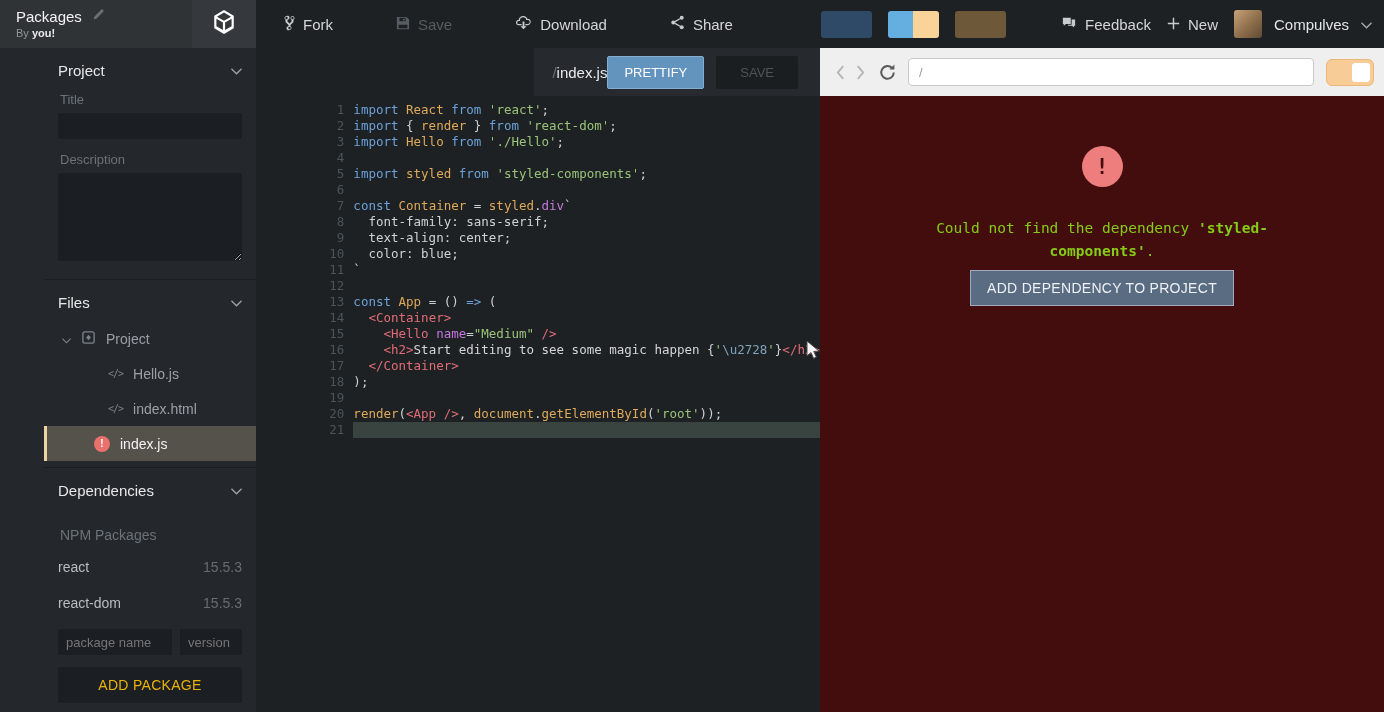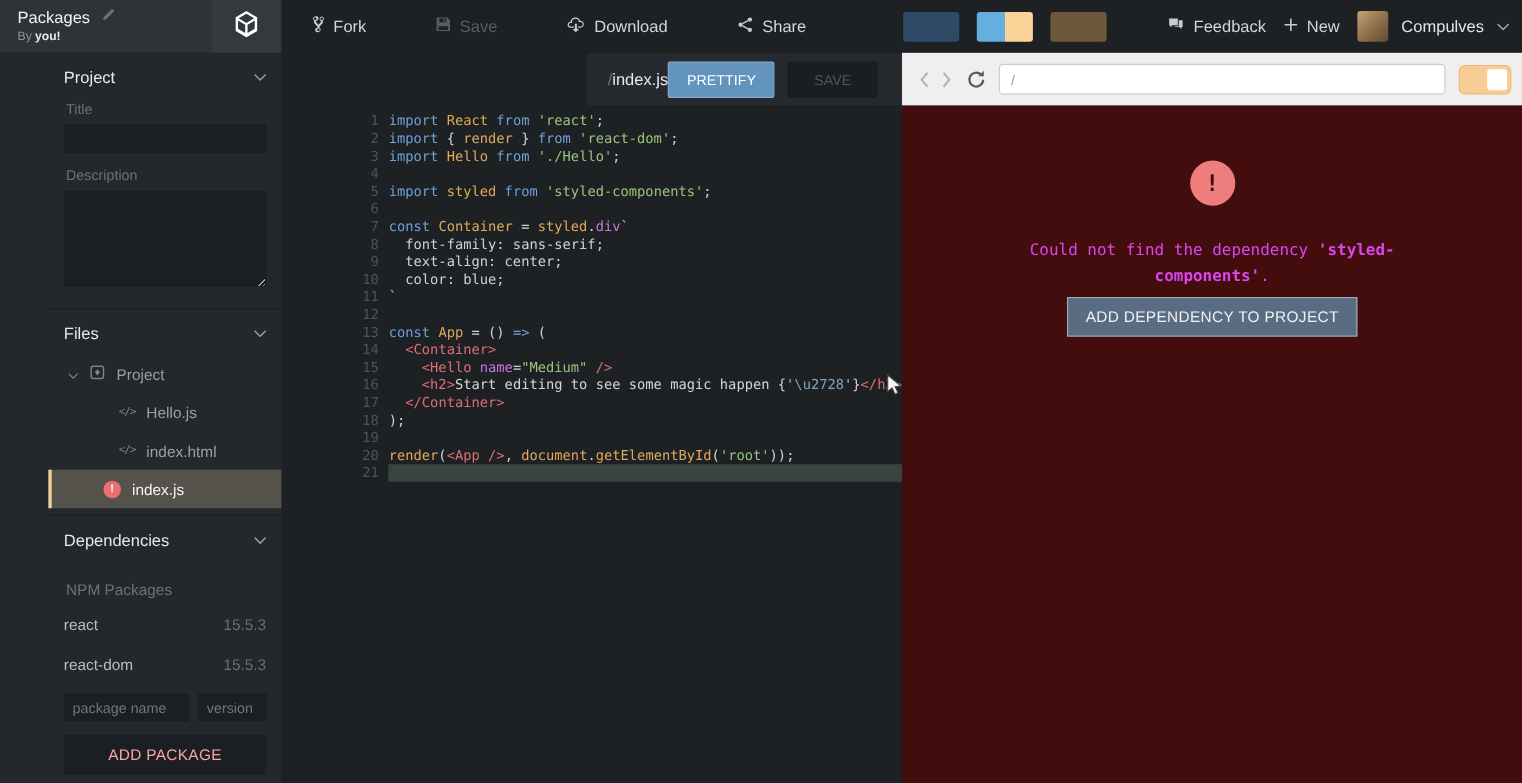--- a/index.html
+++ b/index.html
@@ -44,21 +44,21 @@
   .tree-file.selected { background:#55514b; border-left:3px solid #eed3a0; padding-left:47px; color:#f2f3f4; margin:0 -14px; padding-right:14px; width:256px; }
   .tree-file.selected { margin-left:-14px; }
   .code-glyph { font-size:10px; color:#7c838a; letter-spacing:-1px; font-family:"DejaVu Sans Mono",monospace; }
   .err-dot { width:16px; height:16px; border-radius:50%; background:#e8716e; color:#fff; font-size:10px; font-weight:bold; display:flex; align-items:center; justify-content:center; flex:none; }
   .dep-row { display:flex; justify-content:space-between; align-items:center; height:36px; font-size:14px; }
   .dep-name { color:#b8bdc2; }
   .dep-ver { color:#666d73; }
   .dep-inputs { display:flex; gap:8px; margin-top:8px; }
   .dep-inputs .pkg { flex:1; }
   .dep-inputs .ver { width:62px; }
-  .add-pkg-btn { width:100%; height:36px; margin-top:12px; background:#1b1f23; border:none; border-radius:2px; color:#fca5a5; font-size:14px; letter-spacing:.3px; cursor:pointer; font-family:"Liberation Sans",sans-serif; }
+  .add-pkg-btn { width:100%; height:36px; margin-top:12px; background:#1b1f23; border:none; border-radius:2px; color:#eab308; font-size:14px; letter-spacing:.3px; cursor:pointer; font-family:"Liberation Sans",sans-serif; }
   .ext-res { padding:12px 14px; font-size:14px; color:#4e555b; }
 
   
   .editor { width:564px; flex:none; display:flex; flex-direction:column; background:#1d2124;align-items:flex-end; }
   .editor-head { height:48px; background:#26292d; display:flex; align-items:center; padding:0 10px 0 18px; }
   .file-path { font-size:15px; }
   .file-path .slash { color:#6b7278; }
   .file-path .fname { color:#e8eaec; }
   .editor-head .spacer { flex:1; }
   .btn-prettify { background:#6394bd; border:1px solid #84aecf; border-radius:2px; color:#fff; font-size:13px; padding:8px 16px; cursor:pointer; font-family:"Liberation Sans",sans-serif; }
@@ -75,21 +75,21 @@
   
   .preview { flex:1; display:flex; flex-direction:column; }
   .preview-nav { height:48px; background:#f0efef; display:flex; align-items:center; padding:0 10px 0 14px; gap:9px; flex:none; }
   .nav-arrow { color:#b5b5b5; display:flex; }
   .refresh { display:flex; margin:0 2px; }
   .url-input { flex:1; height:28px; background:#fff; border:1px solid #c9c9c9; border-radius:4px; color:#9a9a9a; font-size:13px; padding:0 10px; font-family:"Liberation Sans",sans-serif; }
   .toggle { width:48px; height:27px; background:#f8cc96; border:1px solid #ecb878; border-radius:6px; position:relative; flex:none; margin-left:3px; cursor:pointer; }
   .toggle .knob { position:absolute; right:3px; top:3px; width:18px; height:19px; background:#fff; border-radius:3px; }
   .preview-body { flex:1; background:#440d0d; display:flex; flex-direction:column; align-items:center; padding-top:50px; }
   .err-circle { width:41px; height:41px; border-radius:50%; background:#ee7e7e; color:#440d0d; display:flex; align-items:center; justify-content:center; font-size:21px; font-weight:bold; font-family:"DejaVu Sans Mono",monospace; }
-  .err-msg { margin-top:30px; max-width:410px; text-align:center; font-family:"DejaVu Sans Mono",monospace; font-size:14.5px; line-height:23px; color:#d946ef; }
+  .err-msg { margin-top:30px; max-width:410px; text-align:center; font-family:"DejaVu Sans Mono",monospace; font-size:14.5px; line-height:23px; color:#84cc16; }
   .err-msg b { font-weight:bold; }
   .err-btn { margin-top:7px; background:#5a6c82; border:1px solid #9facbd; color:#eef1f5; font-size:14px; padding:9px 16px; letter-spacing:.3px; cursor:pointer; font-family:"Liberation Sans",sans-serif; }
 
   .mouse-cursor { position:absolute; left:806px; top:340px; pointer-events:none; z-index:99; }
 </style>
 </head>
 <body>
 
 <div class="topbar">
   <div class="topbar-left">

